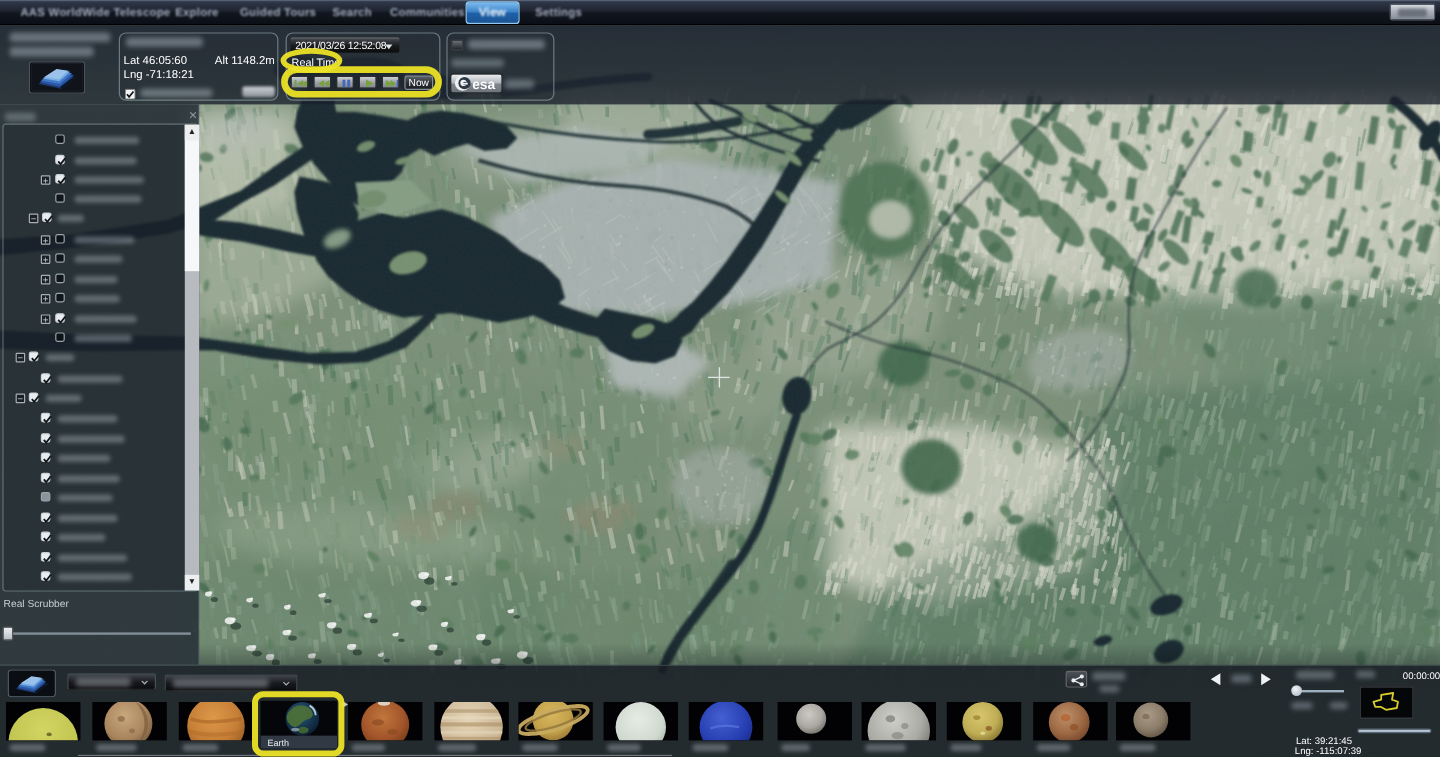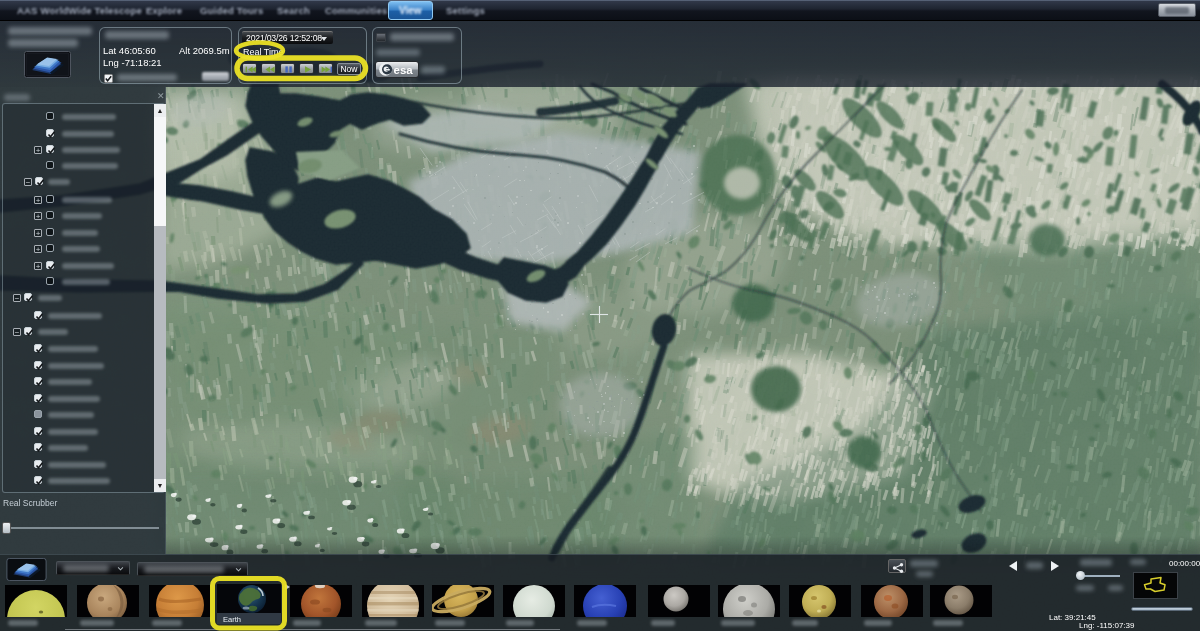--- a/index.html
+++ b/index.html
@@ -1324,21 +1324,21 @@
 <path d="M8,19 L22,10 L38,13 L27,23 Z" fill="#1d3a6e"></path>
 <path d="M9,17.5 L22.5,9 L37.5,11.5 L26.5,21.5 Z" fill="#2c57a8"></path>
 <path d="M10,16 L23,8 L36,10 L26,19 Z" fill="#4079c9"></path>
 <path d="M11.5,14.5 L23,7 L34.5,8.8 L25.5,16.8 Z" fill="#79aee3"></path>
 <path d="M13,13.2 L23.2,6.6 L33,8 L25,15 Z" fill="#9ac2ea"></path>
 <path d="M26,21.5 L38,12.5 L40,14 L28,23.5 Z" fill="#0c1828"></path>
 </svg>
 <div class="panel" style="left:99px;width:133px"></div>
 <div class="blob" style="left:105px;top:31px;width:64px;height:8px"></div>
 <span class="wtxt" style="left:103px;top:45px">Lat 46:05:60</span>
-<span class="wtxt" style="left:179px;top:45px">Alt 2069.5m</span>
+<span class="wtxt" style="left:179px;top:45px">Alt 1148.2m</span>
 <span class="wtxt" style="left:103px;top:57px">Lng -71:18:21</span>
 <svg class="abs" style="left:104px;top:74px" width="9" height="9" viewBox="0 0 10 10">
 <rect x="0.5" y="0.5" width="9" height="9" rx="1.5" fill="#f2f4f6" stroke="#888"></rect>
 <path d="M2,5 L4,7.5 L8,2.5" stroke="#15181b" stroke-width="1.6" fill="none"></path>
   </svg>
 <div class="blob" style="left:117px;top:74px;width:60px;height:7px"></div>
 <div class="abs" style="left:202px;top:72px;width:27px;height:9px;border-radius:2px;background:linear-gradient(#cfd3d8,#8a9098);filter:blur(1.2px)"></div>
 <div class="panel" style="left:238px;width:129px"></div>
 <div id="datebox">2021/03/26 12:52:08<span class="arr"></span></div>
 <span class="abs" style="left:243px;top:47px;font-size:9px;color:#fff">Real Time</span>
@@ -1749,21 +1749,21 @@
 <div class="abs" style="left:1076px;top:571px;width:9px;height:9px;border-radius:50%;background:radial-gradient(circle at 40% 35%,#f2f5f7,#b9c4cc 70%,#8e9aa4)"></div>
 <div class="blobd" style="left:1076px;top:585px;width:18px;height:6px"></div>
 <div class="blobd" style="left:1108px;top:585px;width:15px;height:6px"></div>
 <div class="blobd" style="left:1130px;top:559px;width:16px;height:6px"></div>
 <span class="abs sm" style="left:1169px;top:559px">00:00:00</span>
 <div class="abs" style="left:1133px;top:572px;width:45px;height:27px;background:#050607;border:1px solid #3c4248">
 <svg width="45" height="27" viewBox="0 0 45 27">
 <path d="M17,6 L27,4.5 L26,10 L31,11.8 L30,17 L21,18.5 L16.5,16 L12,16 L10.5,11.8 L17,10 Z" fill="none" stroke="#d8ce2c" stroke-width="1.5" stroke-linejoin="round"></path>
     </svg></div>
 <div class="abs" style="left:1131px;top:607px;width:62px;height:4px;border-radius:2px;background:linear-gradient(#c6d2de,#a3b6c6);border:1px solid #5a6876"></div>
-<span class="abs sm" style="left:1049px;top:613px">Lat: 39:21:45</span>
+<span class="abs sm" style="left:1080px;top:613px">Lat: 39:21:45</span>
 <span class="abs sm" style="left:1079px;top:621px">Lng: -115:07:39</span>
 <div class="abs" style="left:65px;top:629px;width:495px;height:1px;background:rgba(230,235,240,.4)"></div>
 <svg class="abs" style="left:0;top:0;pointer-events:none" width="1200" height="631" viewBox="0 0 1200 631">
 <g fill="none" stroke="#ece326" stroke-opacity="0.95">
 <ellipse cx="259.5" cy="50.5" rx="23.5" ry="8" stroke-width="4.5"></ellipse>
 <rect x="237" y="58" width="128.5" height="20.5" rx="10.5" stroke-width="5.5"></rect>
 <rect x="212.5" y="578.5" width="72" height="49.5" rx="7" stroke-width="5"></rect>
 </g>
   </svg>
 </body></html>

